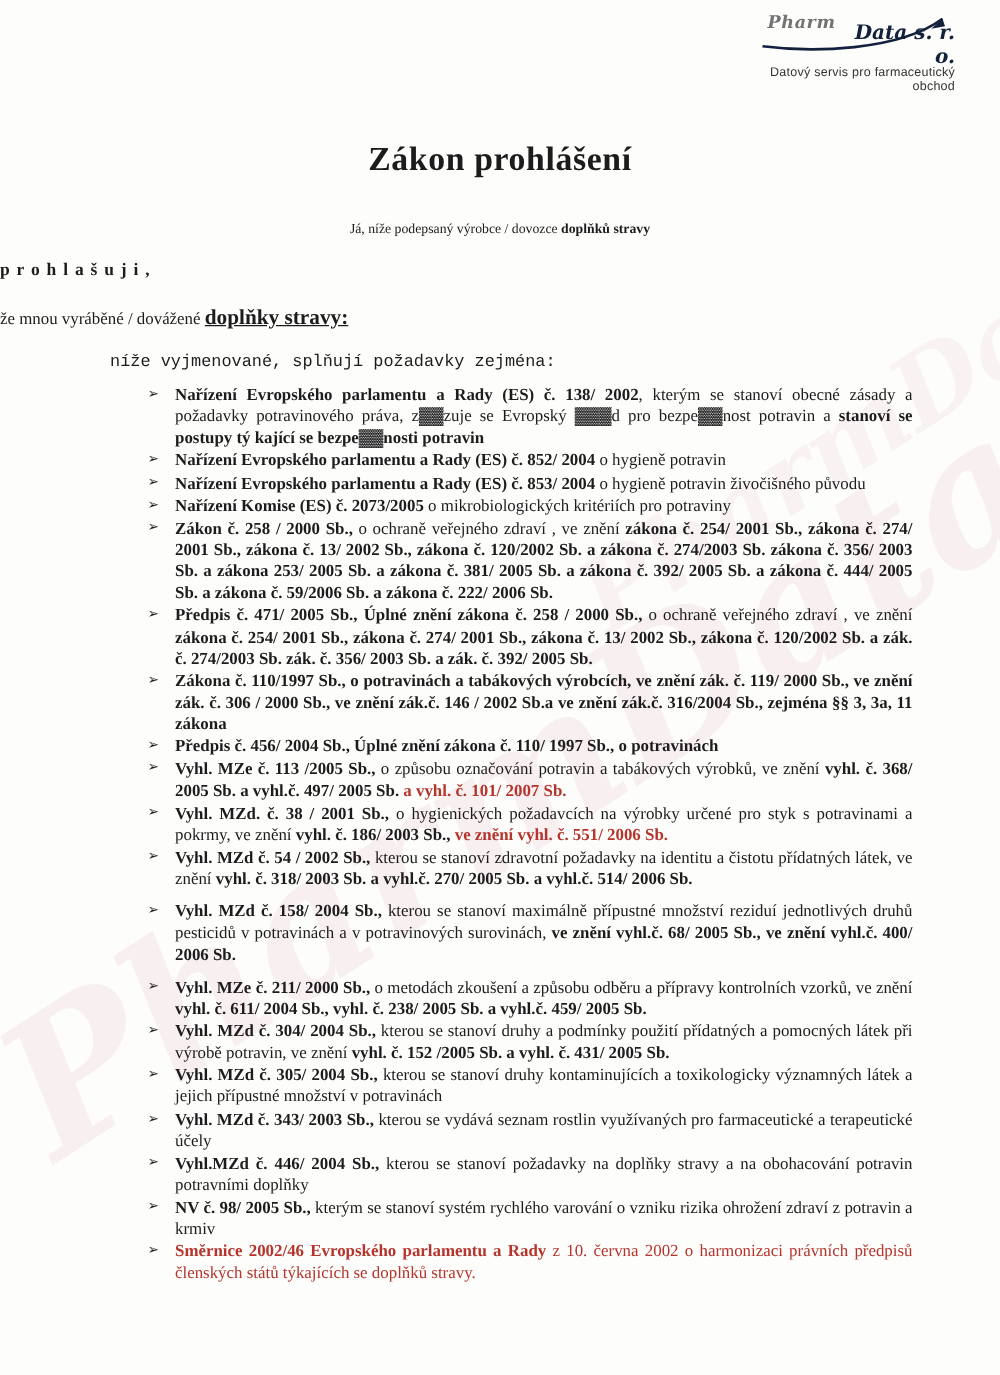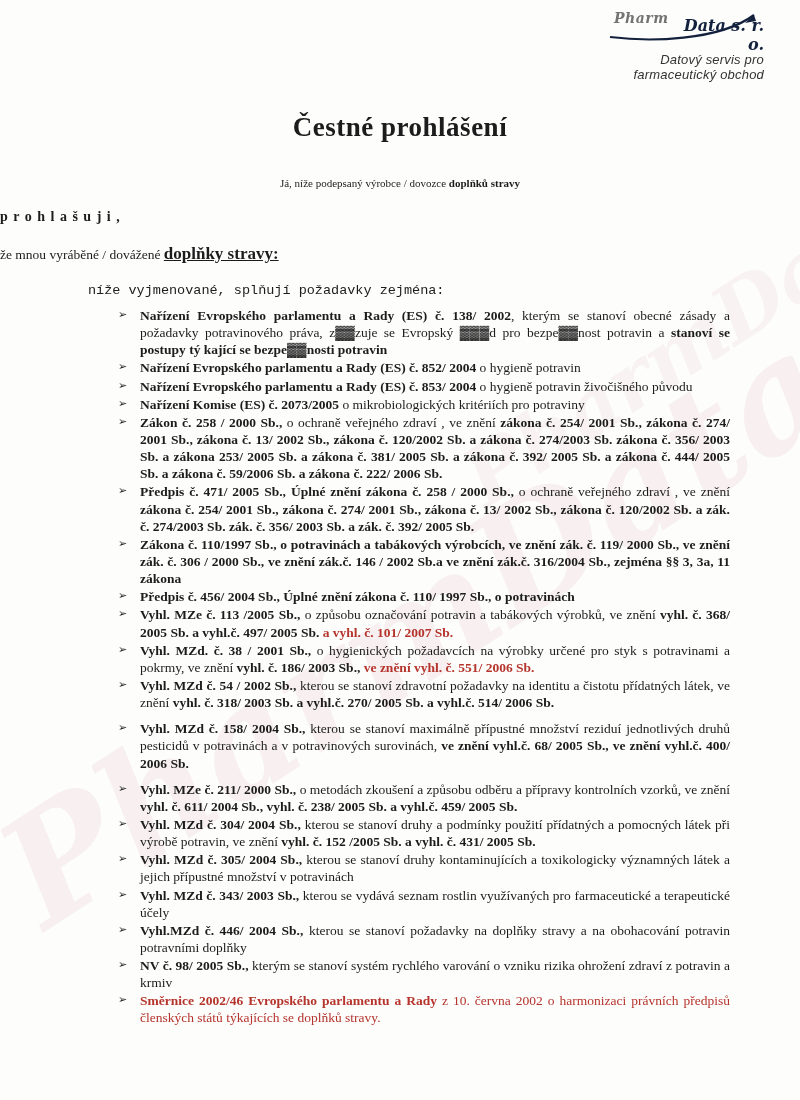--- a/index.html
+++ b/index.html
@@ -36,21 +36,21 @@
     font-size: 14px; color: #737373; letter-spacing: 0.5px;
   }
   .logo-data {
     position: absolute; left: 66px; top: 6px;
     font-family: "DejaVu Serif", serif; font-style: italic; font-weight: bold;
     font-size: 16px; color: #14213d;
   }
   .logo-tagline {
     margin-top: 2px;
     font-family: "Liberation Sans", sans-serif;
-    font-size: 13px; color: #333; letter-spacing: 0.2px; font-style: italic;
+    font-size: 10px; color: #333; letter-spacing: 0.2px;
   }
   
   .title {
     padding-top: 112px;
     text-align: center;
     font-size: 27px;
     font-weight: bold;
     letter-spacing: 0.5px;
   }
   .intro1 { margin-top: 34px; text-align: center; font-size: 11px; }
@@ -90,21 +90,21 @@
       <svg class="logo-swoosh" width="160" height="36" viewBox="0 0 160 36">
         <path d="M6 27 C 45 32, 115 31, 150 5" stroke="#14213d" stroke-width="2.2" fill="none"></path>
         <path d="M150 5 L 141 13 L 152 11 Z" fill="#14213d"></path>
       </svg>
       <span class="logo-pharm">Pharm</span>
       <span class="logo-data">Data s. r. o.</span>
     </div>
     <div class="logo-tagline">Datový servis pro farmaceutický obchod</div>
   </div>
 
-  <div class="title">Čestné prohlášení</div>
+  <div class="title">Zákon prohlášení</div>
 
   <div class="intro1"><span>Já, níže podepsaný výrobce / dovozce </span><span class="b">doplňků stravy</span></div>
 
   <div class="declare">p r o h l a š u j i ,</div>
 
   <div class="intro2"><span>že mnou vyráběné / dovážené </span><span class="big">doplňky stravy:</span></div>
 
   <div class="list-intro">níže vyjmenované, splňují požadavky zejména:</div>
 
   <div class="list">

